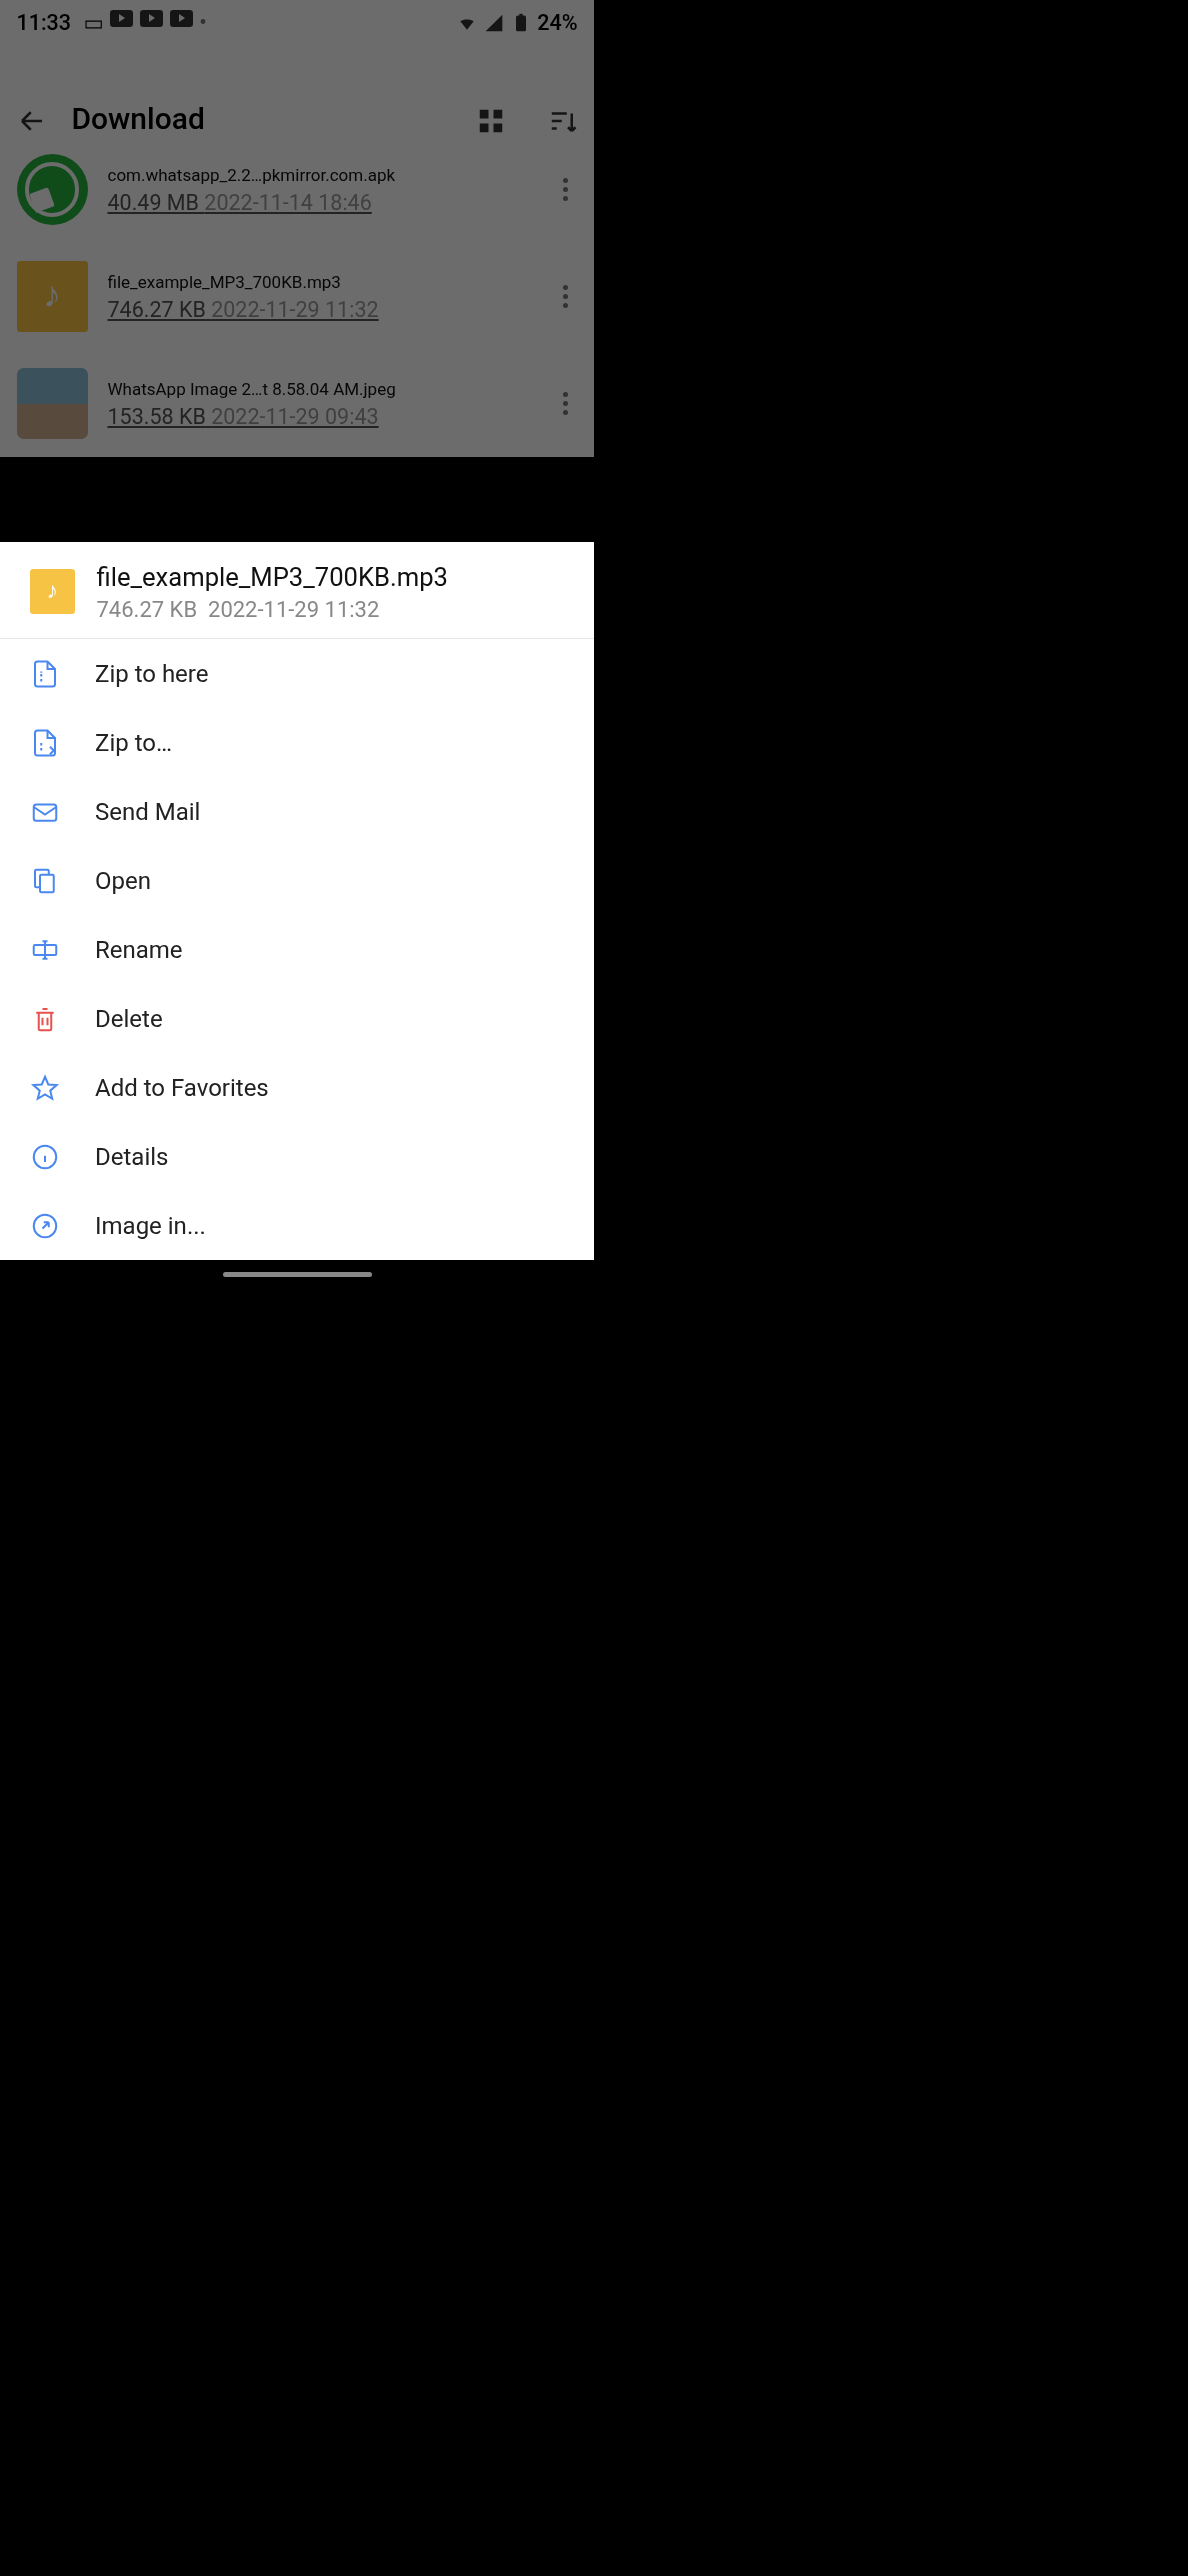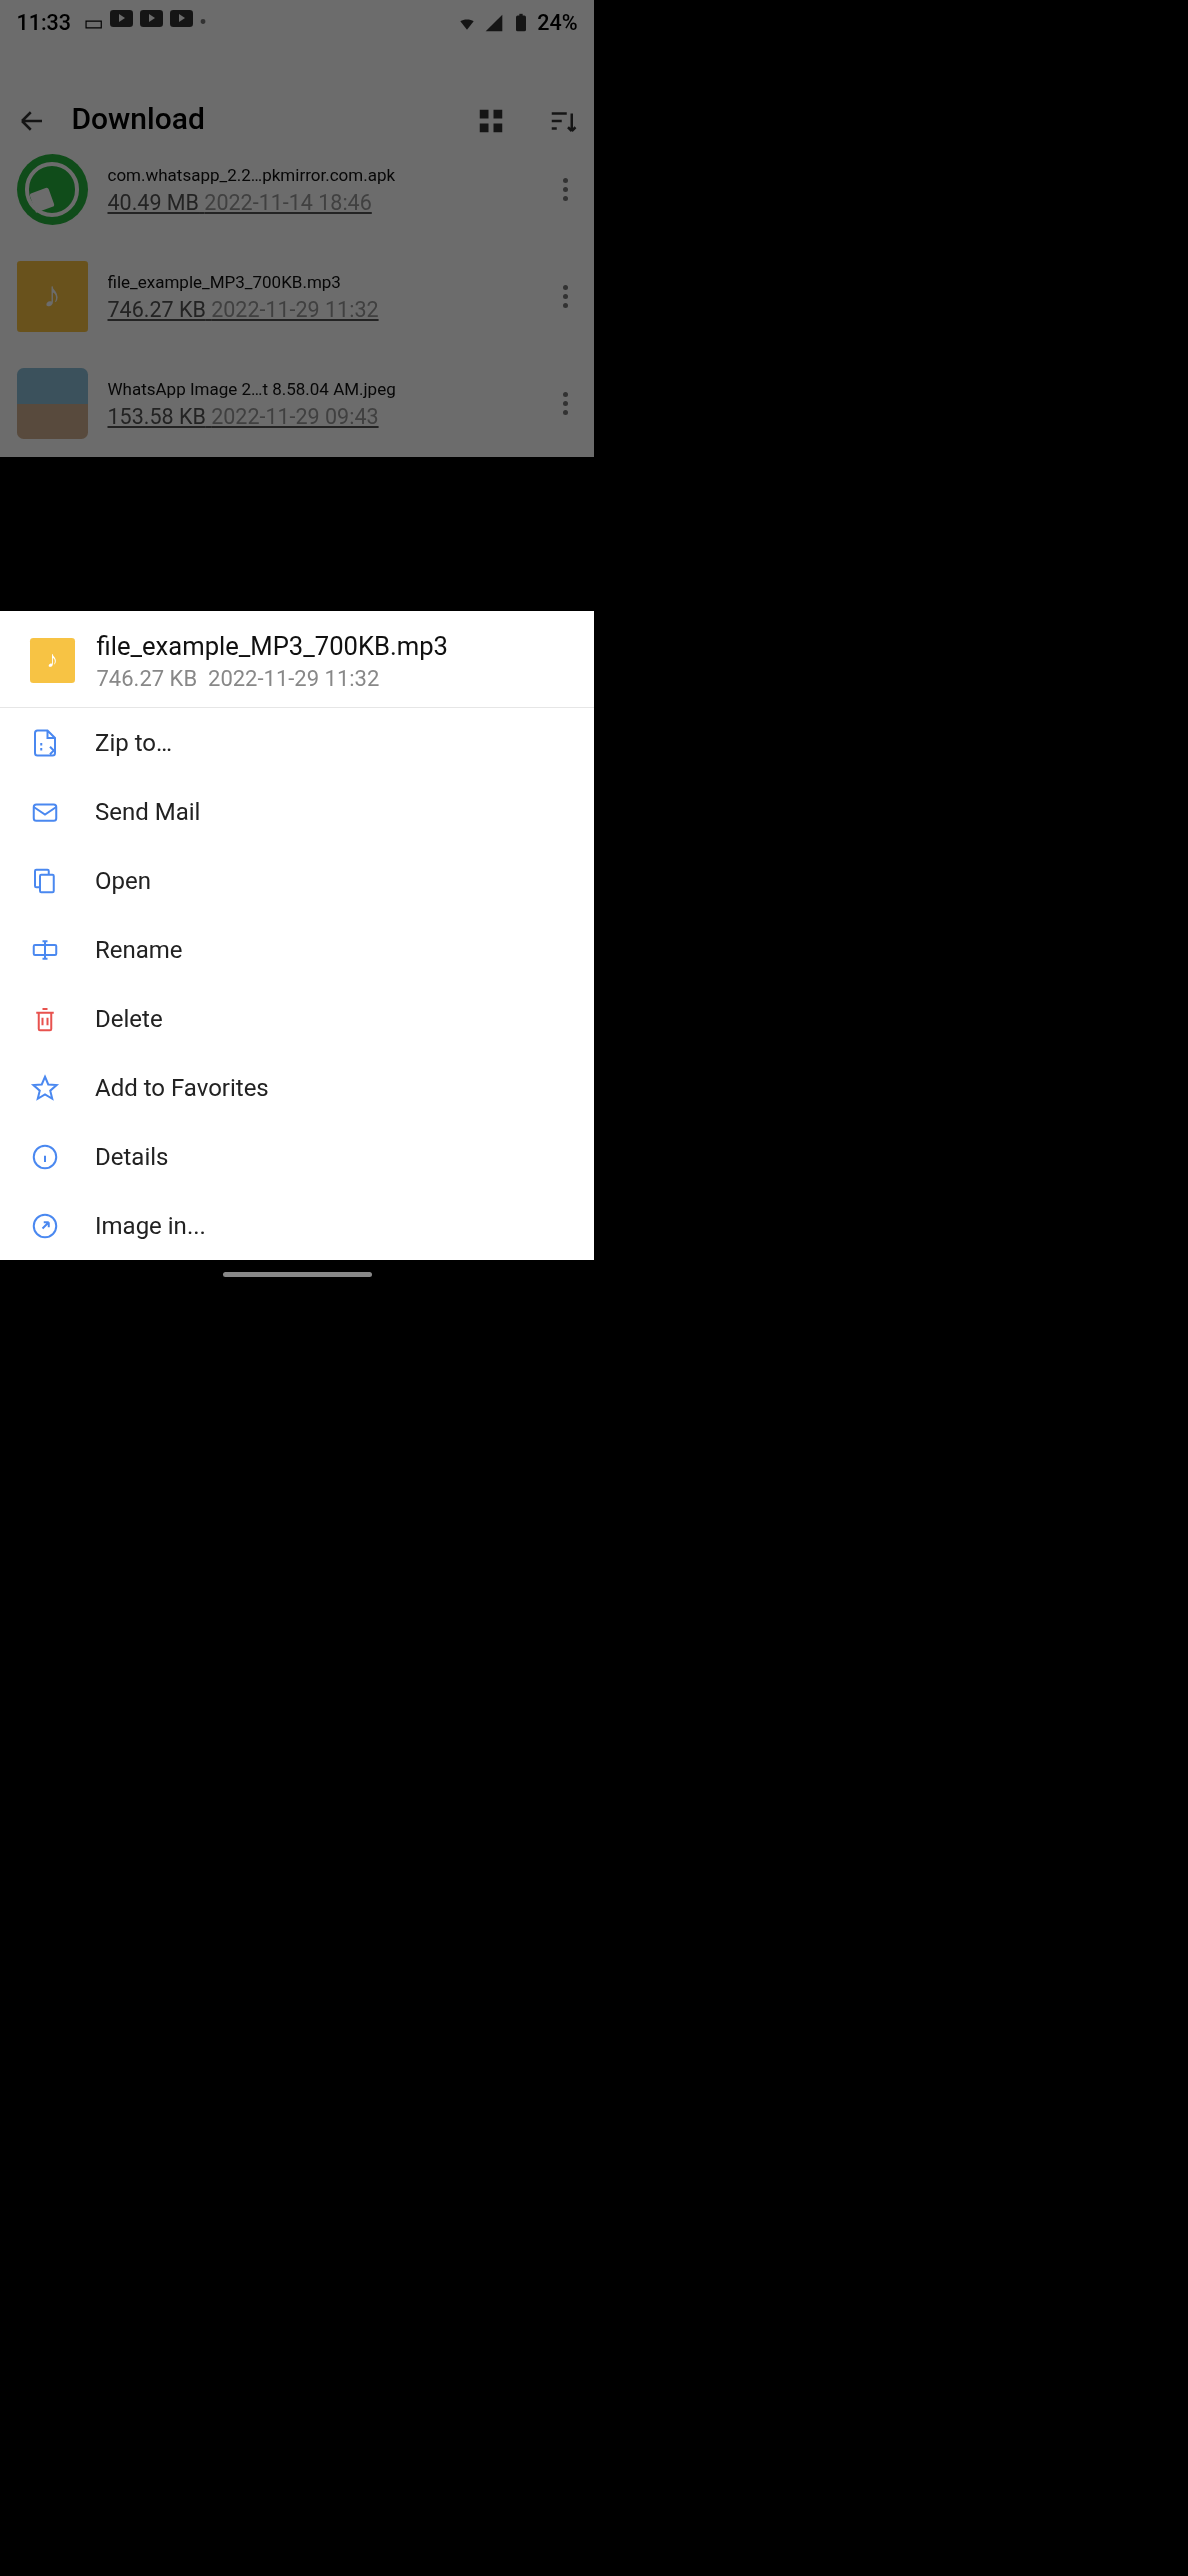--- a/index.html
+++ b/index.html
@@ -197,20 +197,28 @@
     <div class="file-icon mp3-icon"></div>
     <div>
       <div class="sheet-title">file_example_MP3_700KB.mp3</div>
       <div class="sheet-meta"><span>746.27 KB</span>&nbsp;&nbsp;<span>2022-11-29 11:32</span></div>
     </div>
   </div>
 
   <div class="menu-item">
     <div class="menu-ico">
         <svg viewBox="0 0 24 24">
+          <path d="M14 2H6a2 2 0 00-2 2v16a2 2 0 002 2h12a2 2 0 002-2V8zM14 2v6h6M9 12v2m0 2v2m0-8v1"></path>
+        </svg>
+      </div>
+    <span class="menu-label">Zip to here</span>
+  </div>
+  <div class="menu-item">
+    <div class="menu-ico">
+        <svg viewBox="0 0 24 24">
           <path d="M14 2H6a2 2 0 00-2 2v16a2 2 0 002 2h12a2 2 0 002-2V8zM14 2v6h6M9 12v2m0 2v2M16 15l3 3-3 3"></path>
         </svg>
       </div>
     <span class="menu-label">Zip to…</span>
   </div>
   <div class="menu-item">
     <div class="menu-ico">
         <svg viewBox="0 0 24 24">
           <rect x="3" y="6" width="18" height="13" rx="2"></rect>
           <path d="M3 8l9 6 9-6"></path>

